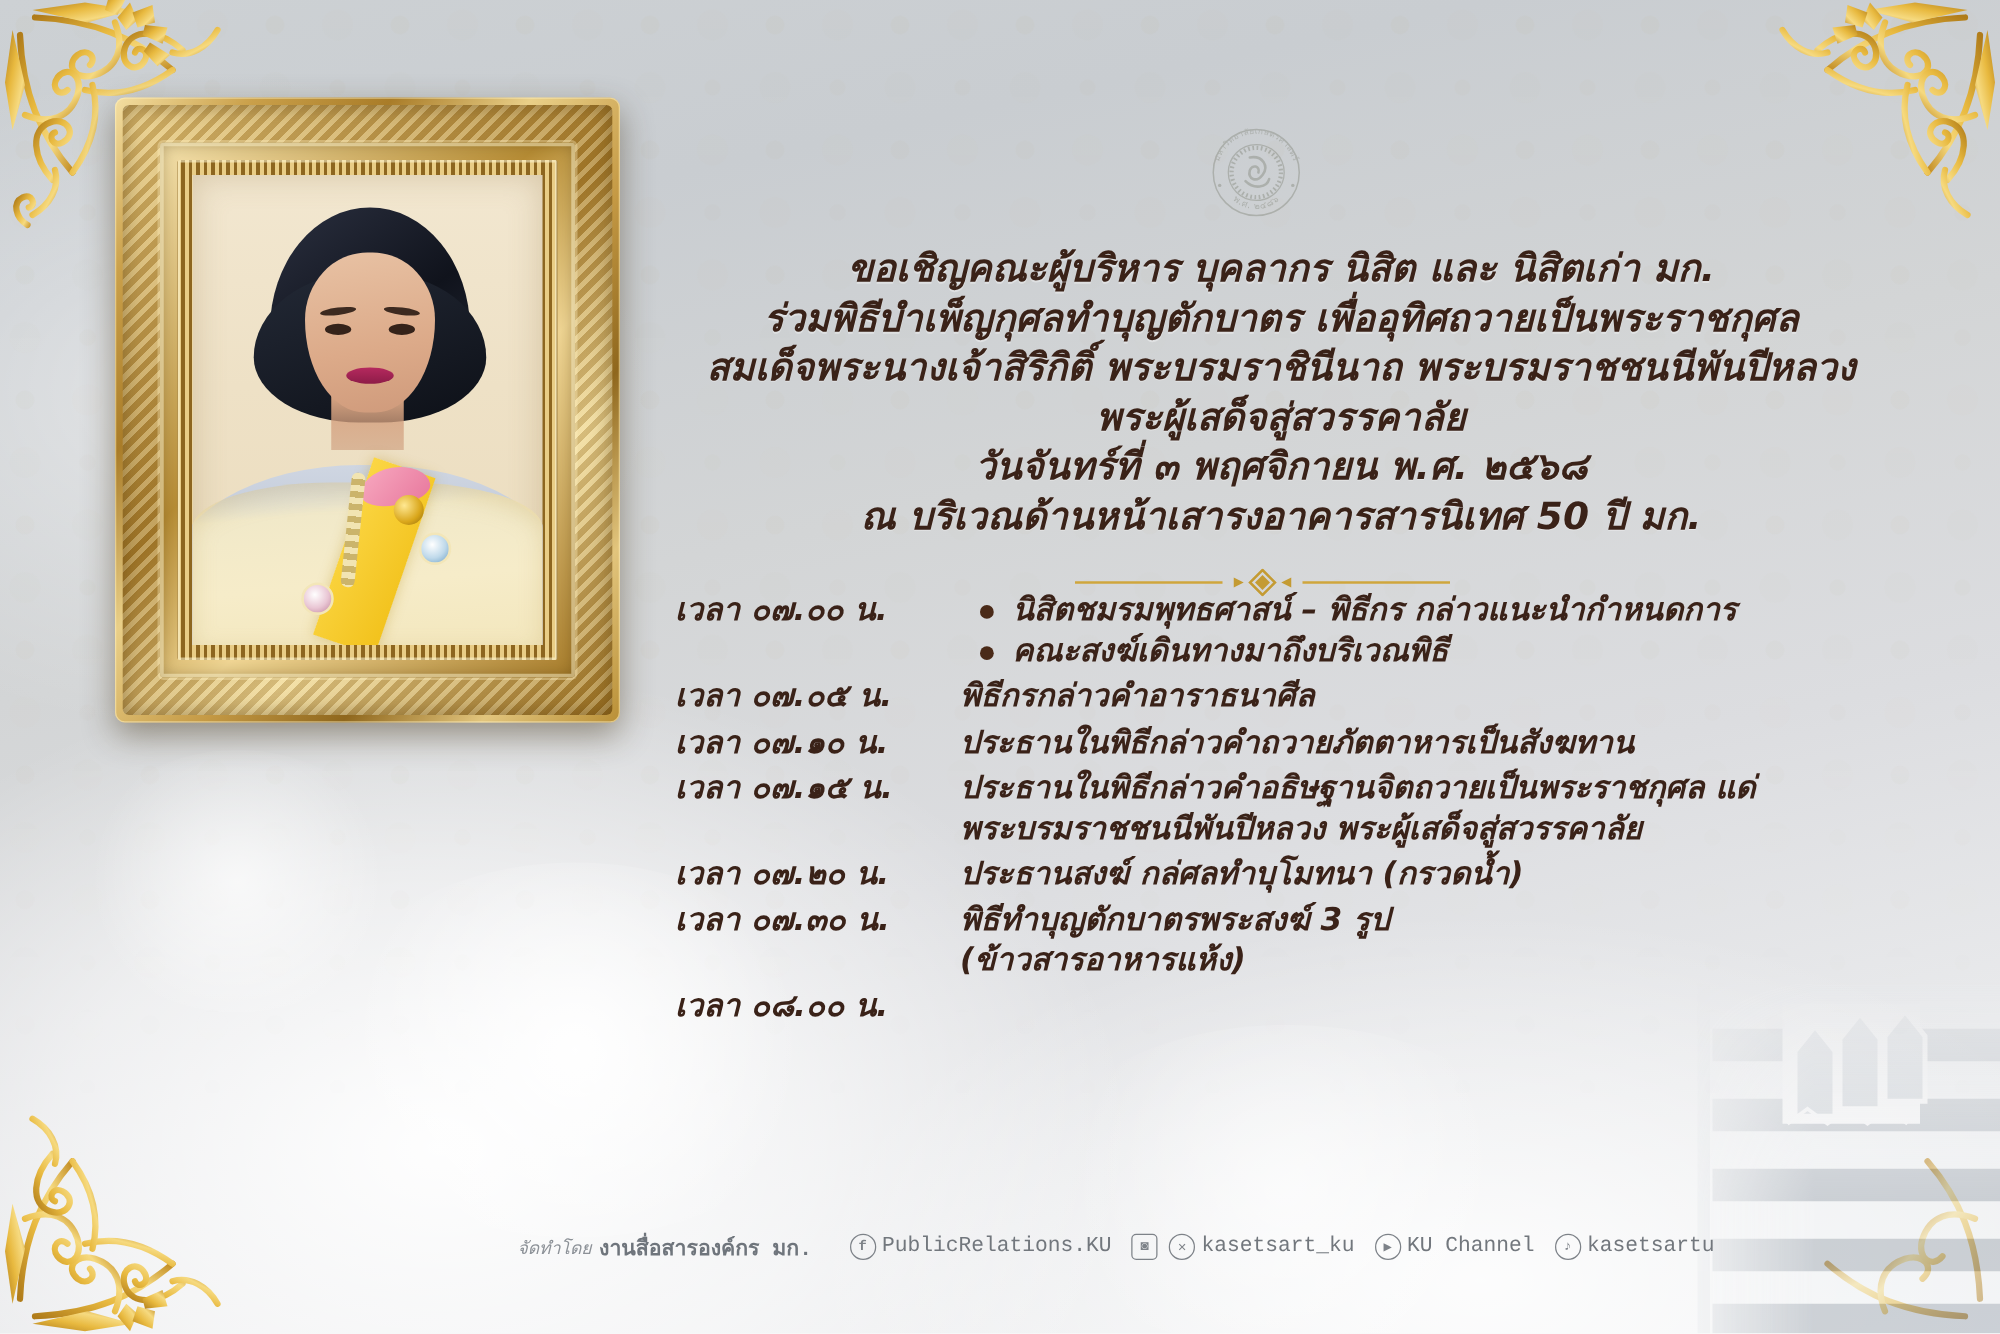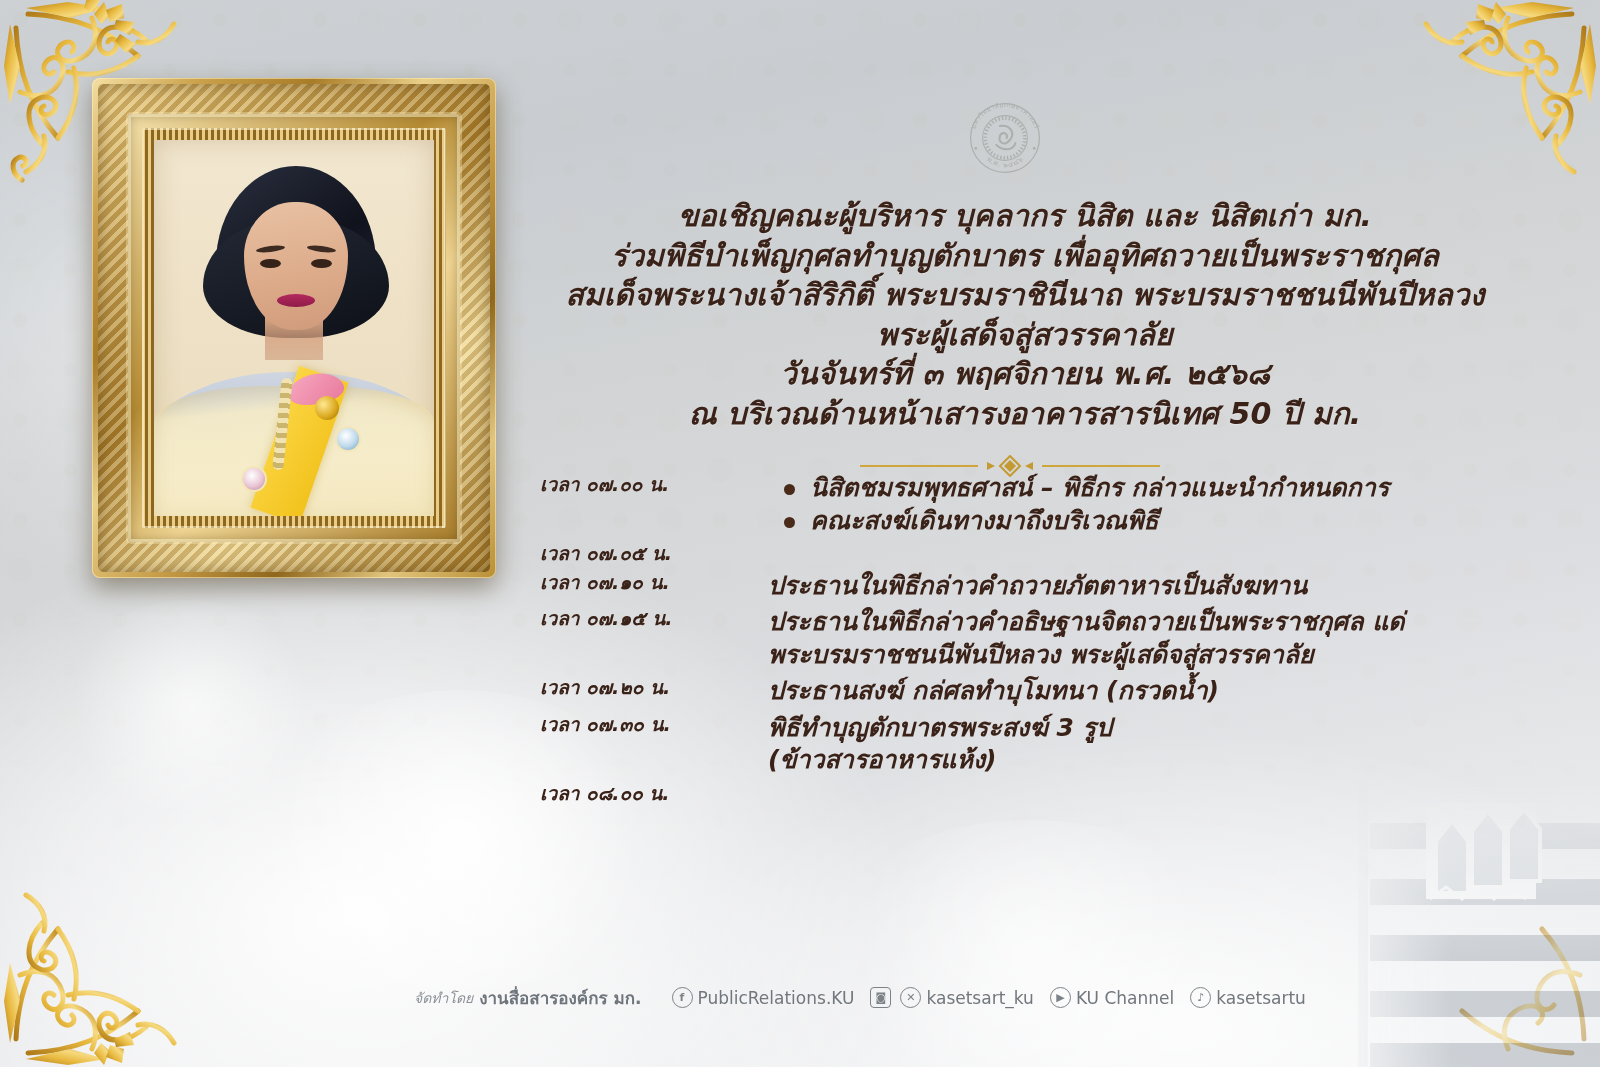--- a/index.html
+++ b/index.html
@@ -115,38 +115,38 @@
           color:#3a2218;font-style:italic;font-weight:600;
           font-size:30px;line-height:1.32;letter-spacing:.1px;
           text-shadow:0 1px 0 rgba(255,255,255,.35);}
   #invite div{white-space:nowrap;}
   
   #divider{position:absolute;left:860px;top:455px;width:300px;height:22px;}
   
   #schedule{position:absolute;left:540px;top:472px;width:980px;
             color:#3a2218;font-style:italic;font-weight:600;}
   .row{display:flex;align-items:flex-start;margin-bottom:4px;}
-  .time{flex:0 0 228px;font-size:19px;line-height:1.30;white-space:nowrap;}
+  .time{flex:0 0 228px;font-size:25px;line-height:1.30;white-space:nowrap;}
   .desc{flex:1;font-size:25px;line-height:1.30;}
   .desc .sub{display:block;}
   .blist{list-style:none;margin:0;padding:0;}
   .blist li{position:relative;padding-left:42px;line-height:1.30;}
   .blist li:before{content:"";position:absolute;left:16px;top:12px;width:11px;height:11px;
                    border-radius:50%;background:#4a2a18;}
   
   #building{position:absolute;right:0;bottom:0;width:270px;height:300px;opacity:.45;
             -webkit-mask-image:linear-gradient(to top,rgba(0,0,0,1) 35%,rgba(0,0,0,0) 100%),
                                linear-gradient(to left,rgba(0,0,0,1) 55%,rgba(0,0,0,0) 100%);
             -webkit-mask-composite:source-in;
             mask-image:linear-gradient(to top,rgba(0,0,0,1) 35%,rgba(0,0,0,0) 100%),
                        linear-gradient(to left,rgba(0,0,0,1) 55%,rgba(0,0,0,0) 100%);
             mask-composite:intersect;}
   
   #footer{position:absolute;left:414px;bottom:56px;display:flex;align-items:center;
-          color:#7d8288;font-size:15px;white-space:nowrap;}
+          color:#7d8288;font-size:15px;white-space:nowrap;font-family:Liberation Mono, monospace;}
   #footer .mk{font-style:italic;font-size:14px;color:#8c9197;margin-right:6px;}
   #footer .org{font-weight:700;font-size:17px;color:#6f757c;margin-right:30px;}
   .soc{display:flex;align-items:center;margin-right:16px;}
   .soc .ic{width:19px;height:19px;border-radius:50%;border:1.6px solid #7d8288;color:#7d8288;
            display:flex;align-items:center;justify-content:center;font-size:11px;
            font-weight:700;margin-right:5px;font-style:normal;}
   .soc .ic.sq{border-radius:4px;}
   .soc .lbl{font-size:17px;color:#72777d;}
 </style>
 </head>
@@ -325,20 +325,23 @@
       <div class="desc">
         <ul class="blist">
           <li>นิสิตชมรมพุทธศาสน์ – พิธีกร กล่าวแนะนำกำหนดการ</li>
           <li>คณะสงฆ์เดินทางมาถึงบริเวณพิธี</li>
         </ul>
       </div>
     </div>
 
     <div class="row">
       <div class="time">เวลา ๐๗.๐๕ น.</div>
+      <div class="desc">
+        <span class="sub">พิธีกรกล่าวคำอาราธนาศีล</span>
+      </div>
     </div>
 
     <div class="row">
       <div class="time">เวลา ๐๗.๑๐ น.</div>
       <div class="desc">
         <span class="sub">ประธานในพิธีกล่าวคำถวายภัตตาหารเป็นสังฆทาน</span>
       </div>
     </div>
 
     <div class="row">

